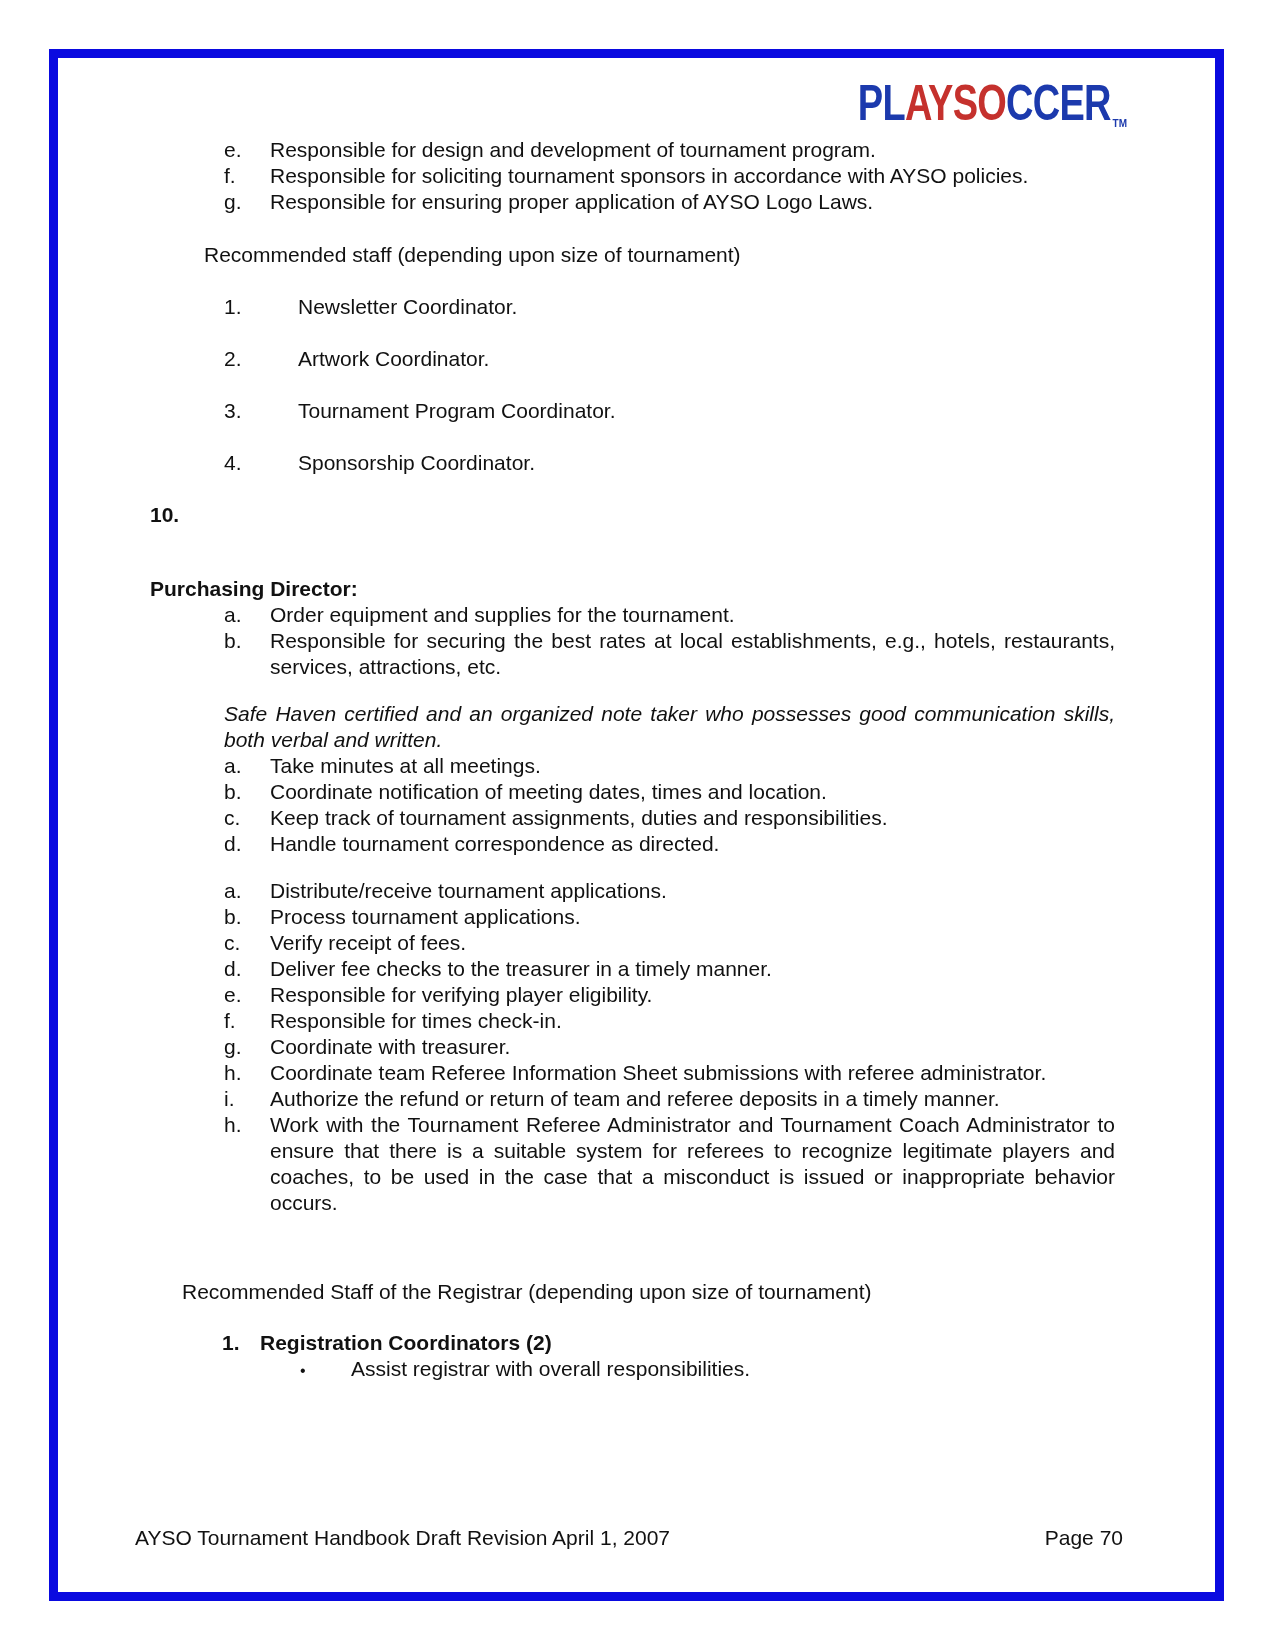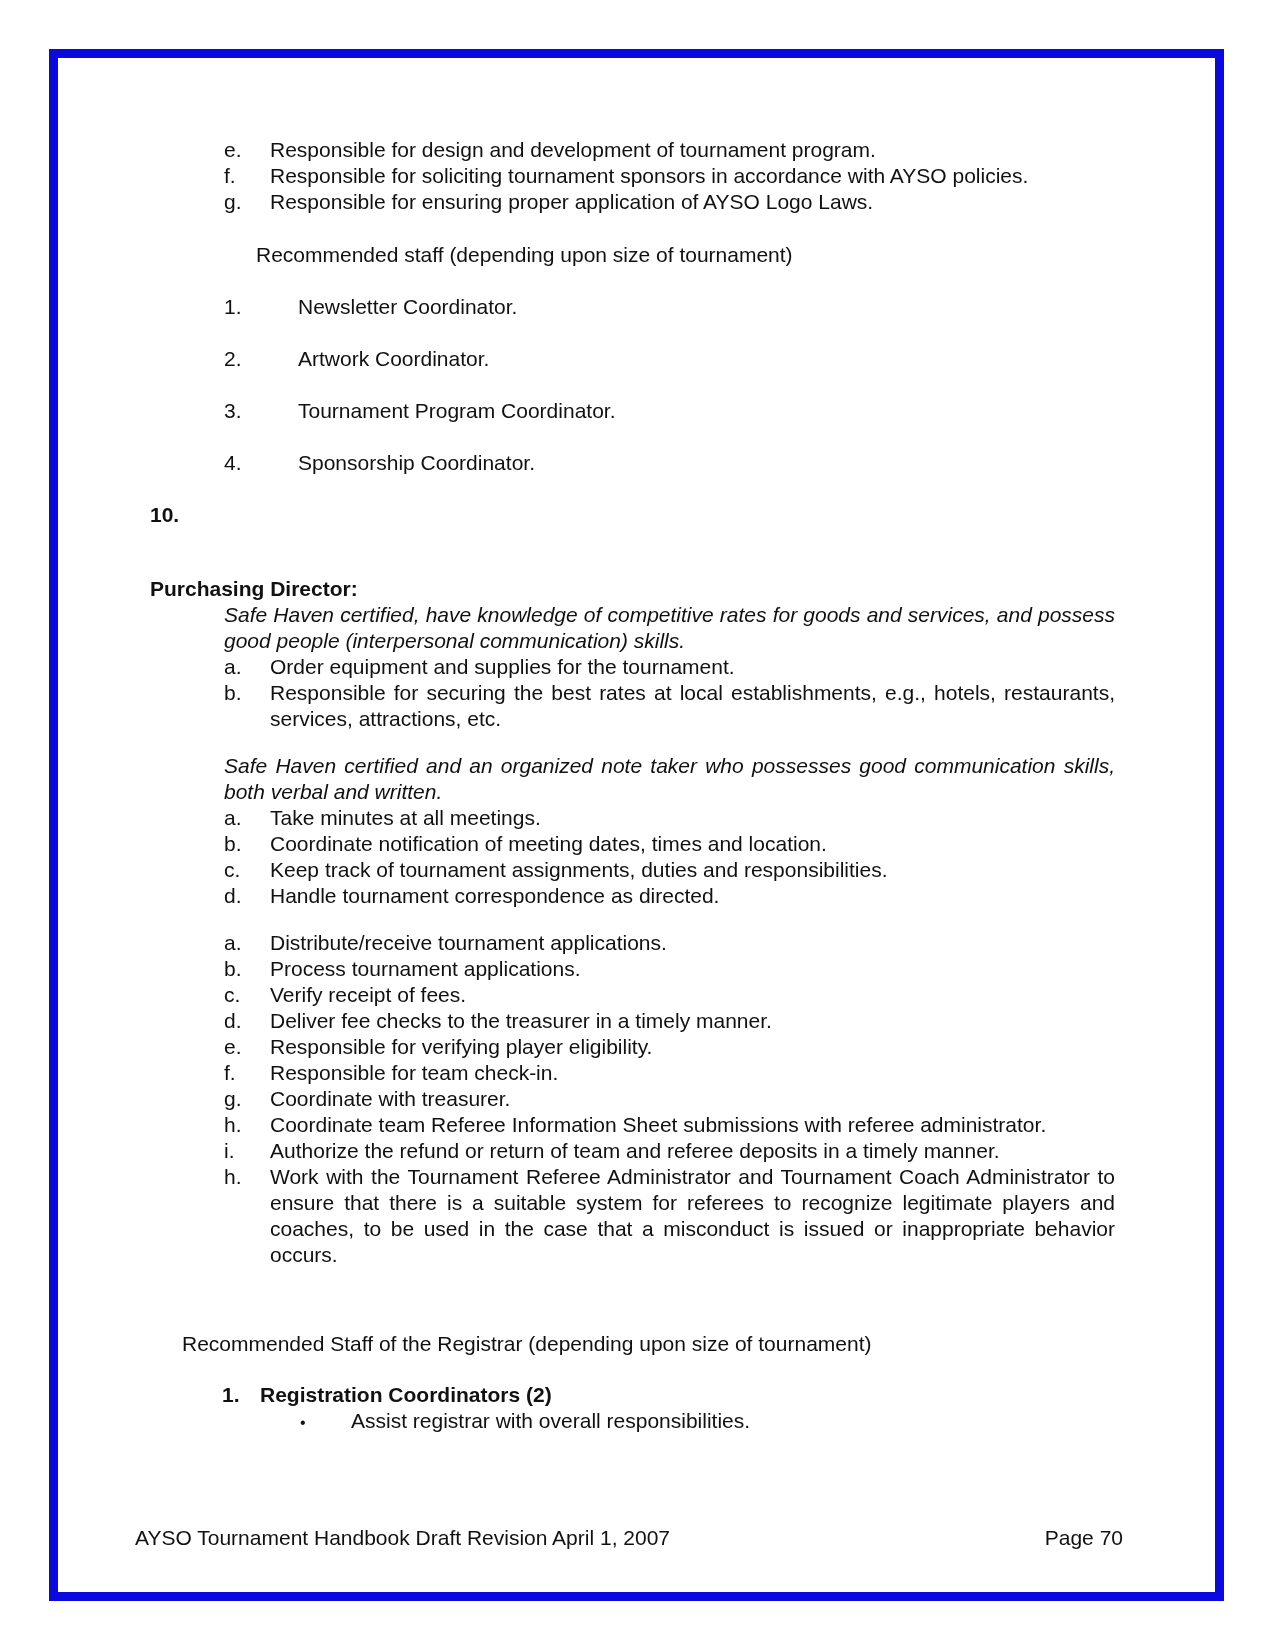--- a/index.html
+++ b/index.html
@@ -19,21 +19,21 @@
 
   .content { position:absolute; top:137px; left:150px; width:965px;
              font-size:21px; line-height:26px; }
 
   .row { display:flex; }
   .indent1 { margin-left:74px; }          
   .lbl { flex:0 0 40px; }                  
   .txt { flex:1 1 auto;margin-left:6px; }
   .just { text-align:justify; }
 
-  .plain-heading { margin-left:106px; margin-top:27px; }
+  .plain-heading { margin-left:54px; margin-top:27px; }
 
   .staff-item { margin-left:74px; margin-top:26px; display:flex; }
   .staff-num { flex:0 0 68px; }
 
   .section { margin-top:21px; }
   .section.first { margin-top:26px; }
   .sec-head { display:flex; font-weight:bold;flex-direction:column; }
   .sec-num { flex:0 0 74px; }
   .sec-desc { margin-left:74px; font-style:italic; text-align:justify; }
   .sec-items { margin-left:74px; }
@@ -47,20 +47,24 @@
   .page-footer { position:absolute; top:1526px; left:135px; right:152px;
                  display:flex; justify-content:space-between; font-size:21px;gap:44px; }
 </style>
 </head>
 <body>
 
 <div class="page">
 
   <div class="frame"></div>
 
+  <div class="logo">
+    <span class="logo-text"><span class="logo-blue">PL</span><span class="logo-red">AYSO</span><span class="logo-blue">CCER</span></span>
+    <span class="logo-tm">TM</span>
+  </div>
 
   <div class="content">
 
     <div class="row indent1">
       <span class="lbl">e.</span>
       <span class="txt">Responsible for design and development of tournament program.</span>
     </div>
     <div class="row indent1">
       <span class="lbl">f.</span>
       <span class="txt">Responsible for soliciting tournament sponsors in accordance with AYSO policies.</span>
@@ -87,21 +91,20 @@
     <div class="staff-item">
       <span class="staff-num">4.</span>
       <span class="txt">Sponsorship Coordinator.</span>
     </div>
 
     <div class="section first">
       <div class="sec-head">
         <span class="sec-num">10.</span>
         <span>Purchasing Director:</span>
       </div>
-      <div class="sec-desc">Safe Haven certified, have knowledge of competitive rates for goods and services, and possess good people (interpersonal communication) skills.</div>
       <div class="sec-items">
         <div class="row">
           <span class="lbl">a.</span>
           <span class="txt">Order equipment and supplies for the tournament.</span>
         </div>
         <div class="row">
           <span class="lbl">b.</span>
           <span class="txt just">Responsible for securing the best rates at local establishments, e.g., hotels, restaurants, services, attractions, etc.</span>
         </div>
       </div>
@@ -146,21 +149,21 @@
         <div class="row">
           <span class="lbl">d.</span>
           <span class="txt">Deliver fee checks to the treasurer in a timely manner.</span>
         </div>
         <div class="row">
           <span class="lbl">e.</span>
           <span class="txt">Responsible for verifying player eligibility.</span>
         </div>
         <div class="row">
           <span class="lbl">f.</span>
-          <span class="txt">Responsible for team check-in.</span>
+          <span class="txt">Responsible for times check-in.</span>
         </div>
         <div class="row">
           <span class="lbl">g.</span>
           <span class="txt">Coordinate with treasurer.</span>
         </div>
         <div class="row">
           <span class="lbl">h.</span>
           <span class="txt">Coordinate team Referee Information Sheet submissions with referee administrator.</span>
         </div>
         <div class="row">

